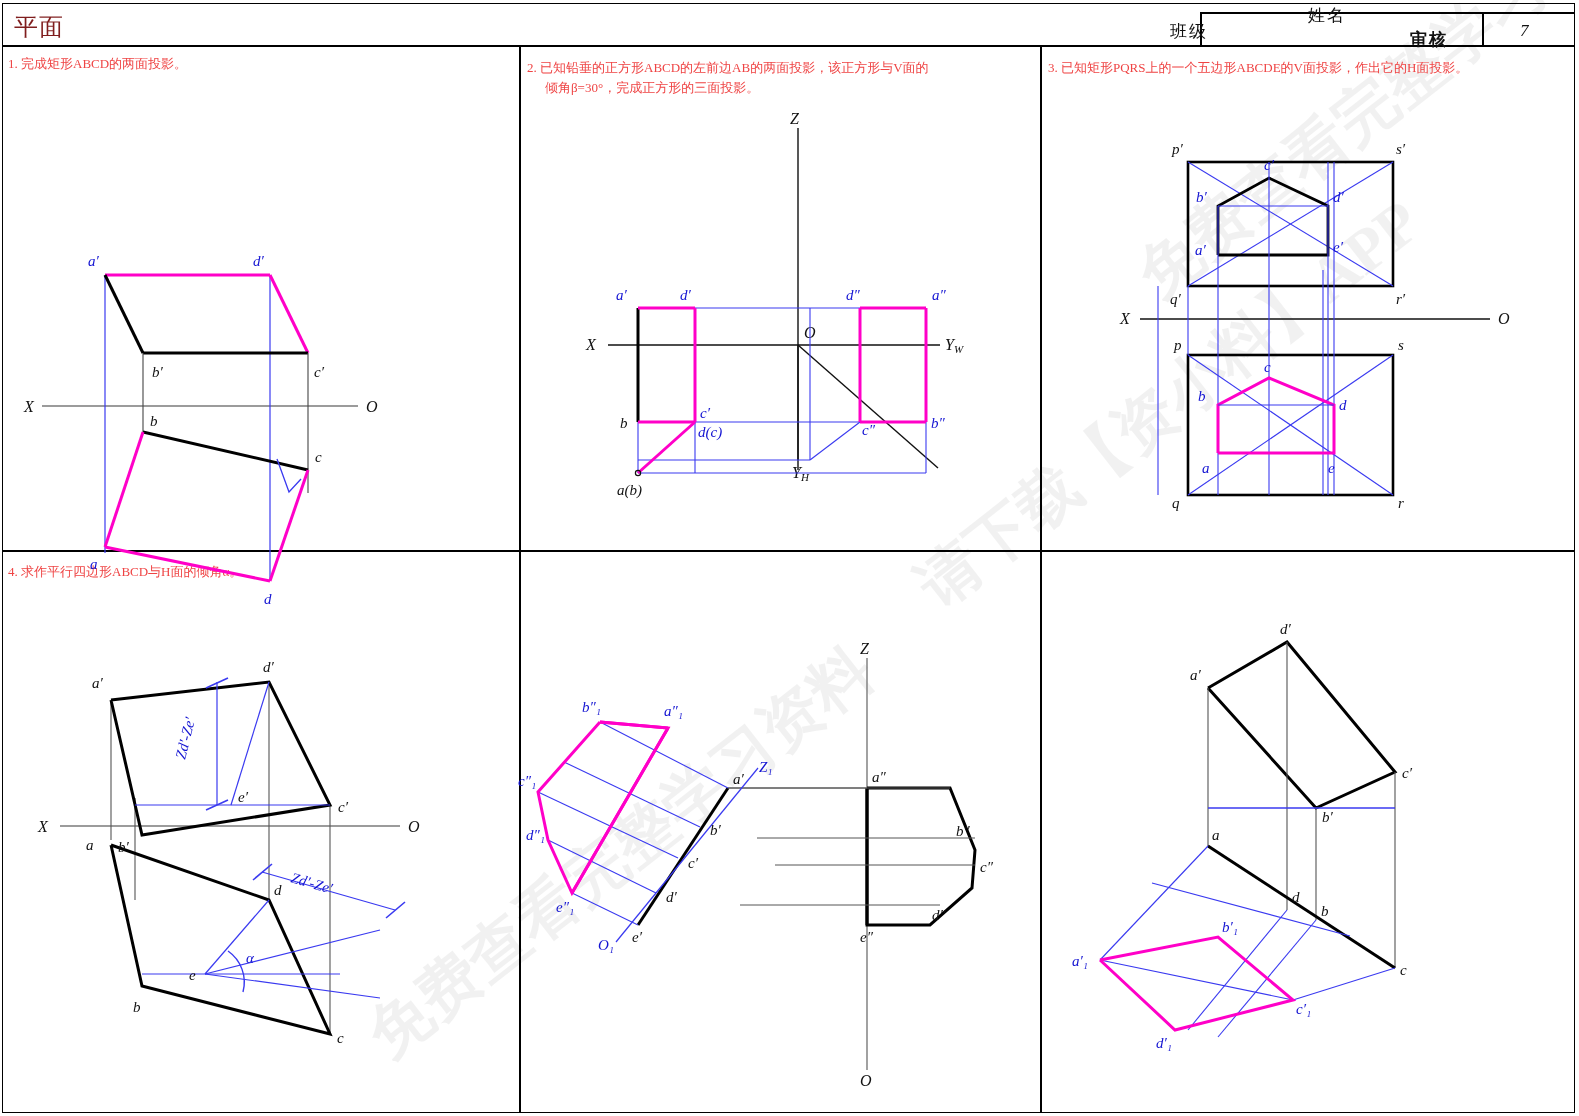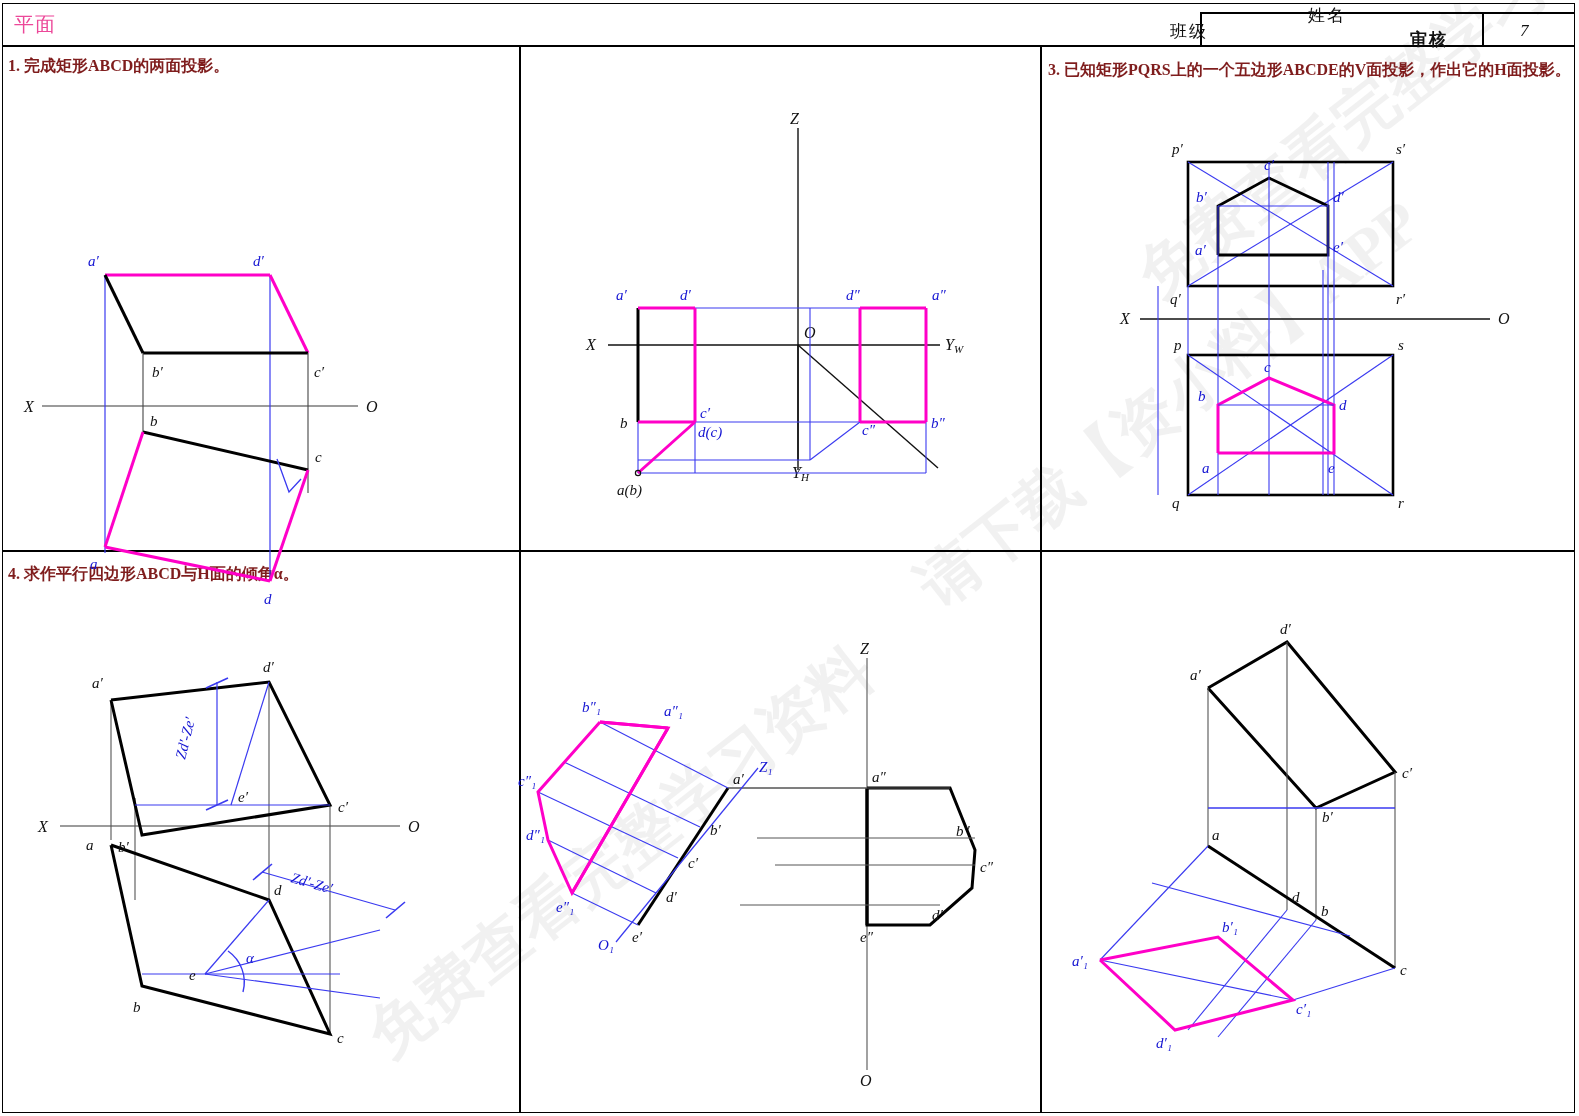--- a/index.html
+++ b/index.html
@@ -11,25 +11,25 @@
       font-family:"Liberation Serif",serif;font-weight:bold;white-space:nowrap;
       transform-origin:0 0;}
   .wm-band{position:absolute;pointer-events:none;
       background:linear-gradient(135deg,rgba(0,0,0,0.035) 0 14px,rgba(0,0,0,0) 14px 46px);}
 
   
   .frame{position:absolute;box-sizing:border-box;border:1.6px solid #000;}
   .vline{position:absolute;background:#000;width:1.6px;}
   .hline{position:absolute;background:#000;height:1.6px;}
 
-  .sheet-title{position:absolute;font-size:20px;color:#ec4899;letter-spacing:1px;}
+  .sheet-title{position:absolute;font-size:24px;color:#7f1d1d;letter-spacing:1px;}
   .hdr-cell{position:absolute;font-size:17px;color:#111;letter-spacing:2px;}
   .pageno{position:absolute;font-size:17px;font-style:italic;color:#111;}
 
-  .qtext{position:absolute;font-size:16px;color:#7f1d1d;line-height:1.55;font-weight:bold;}
+  .qtext{position:absolute;font-size:13px;color:#ef4444;line-height:1.55;}
   .qtext .num{display:inline-block;}
 
   
   svg.draw{position:absolute;left:0;top:0;overflow:visible;}
   .lbl{font-family:"Liberation Serif",serif;font-style:italic;font-size:15px;}
   .lbl-k{fill:#111;}
   .lbl-b{fill:#1414d2;}
   text.axis{font-family:"Liberation Serif",serif;font-style:italic;font-size:16px;fill:#111;}
 </style>
 </head>
@@ -65,20 +65,25 @@
   <div class="hdr-cell" style="left:1170px;top:20px;">班级</div>
   <div class="hdr-cell" style="left:1308px;top:4px;">姓名</div>
   <div class="hdr-cell" style="left:1410px;top:28px;font-weight:bold;">审核</div>
   <div class="pageno" style="left:1520px;top:21px;">7</div>
 
   <div class="qtext" style="left:8px;top:54px;width:500px;">
     <span class="num">1.</span>
     <span>完成矩形ABCD的两面投影。</span>
   </div>
 
+  <div class="qtext" style="left:527px;top:58px;width:500px;">
+    <span class="num">2.</span>
+    <span>已知铅垂的正方形ABCD的左前边AB的两面投影，该正方形与V面的</span>
+    <div style="padding-left:18px;">倾角β=30°，完成正方形的三面投影。</div>
+  </div>
 
   <div class="qtext" style="left:1048px;top:58px;width:528px;">
     <span class="num">3.</span>
     <span>已知矩形PQRS上的一个五边形ABCDE的V面投影，作出它的H面投影。</span>
   </div>
 
   <div class="qtext" style="left:8px;top:562px;width:500px;">
     <span class="num">4.</span>
     <span>求作平行四边形ABCD与H面的倾角α。</span>
   </div>

